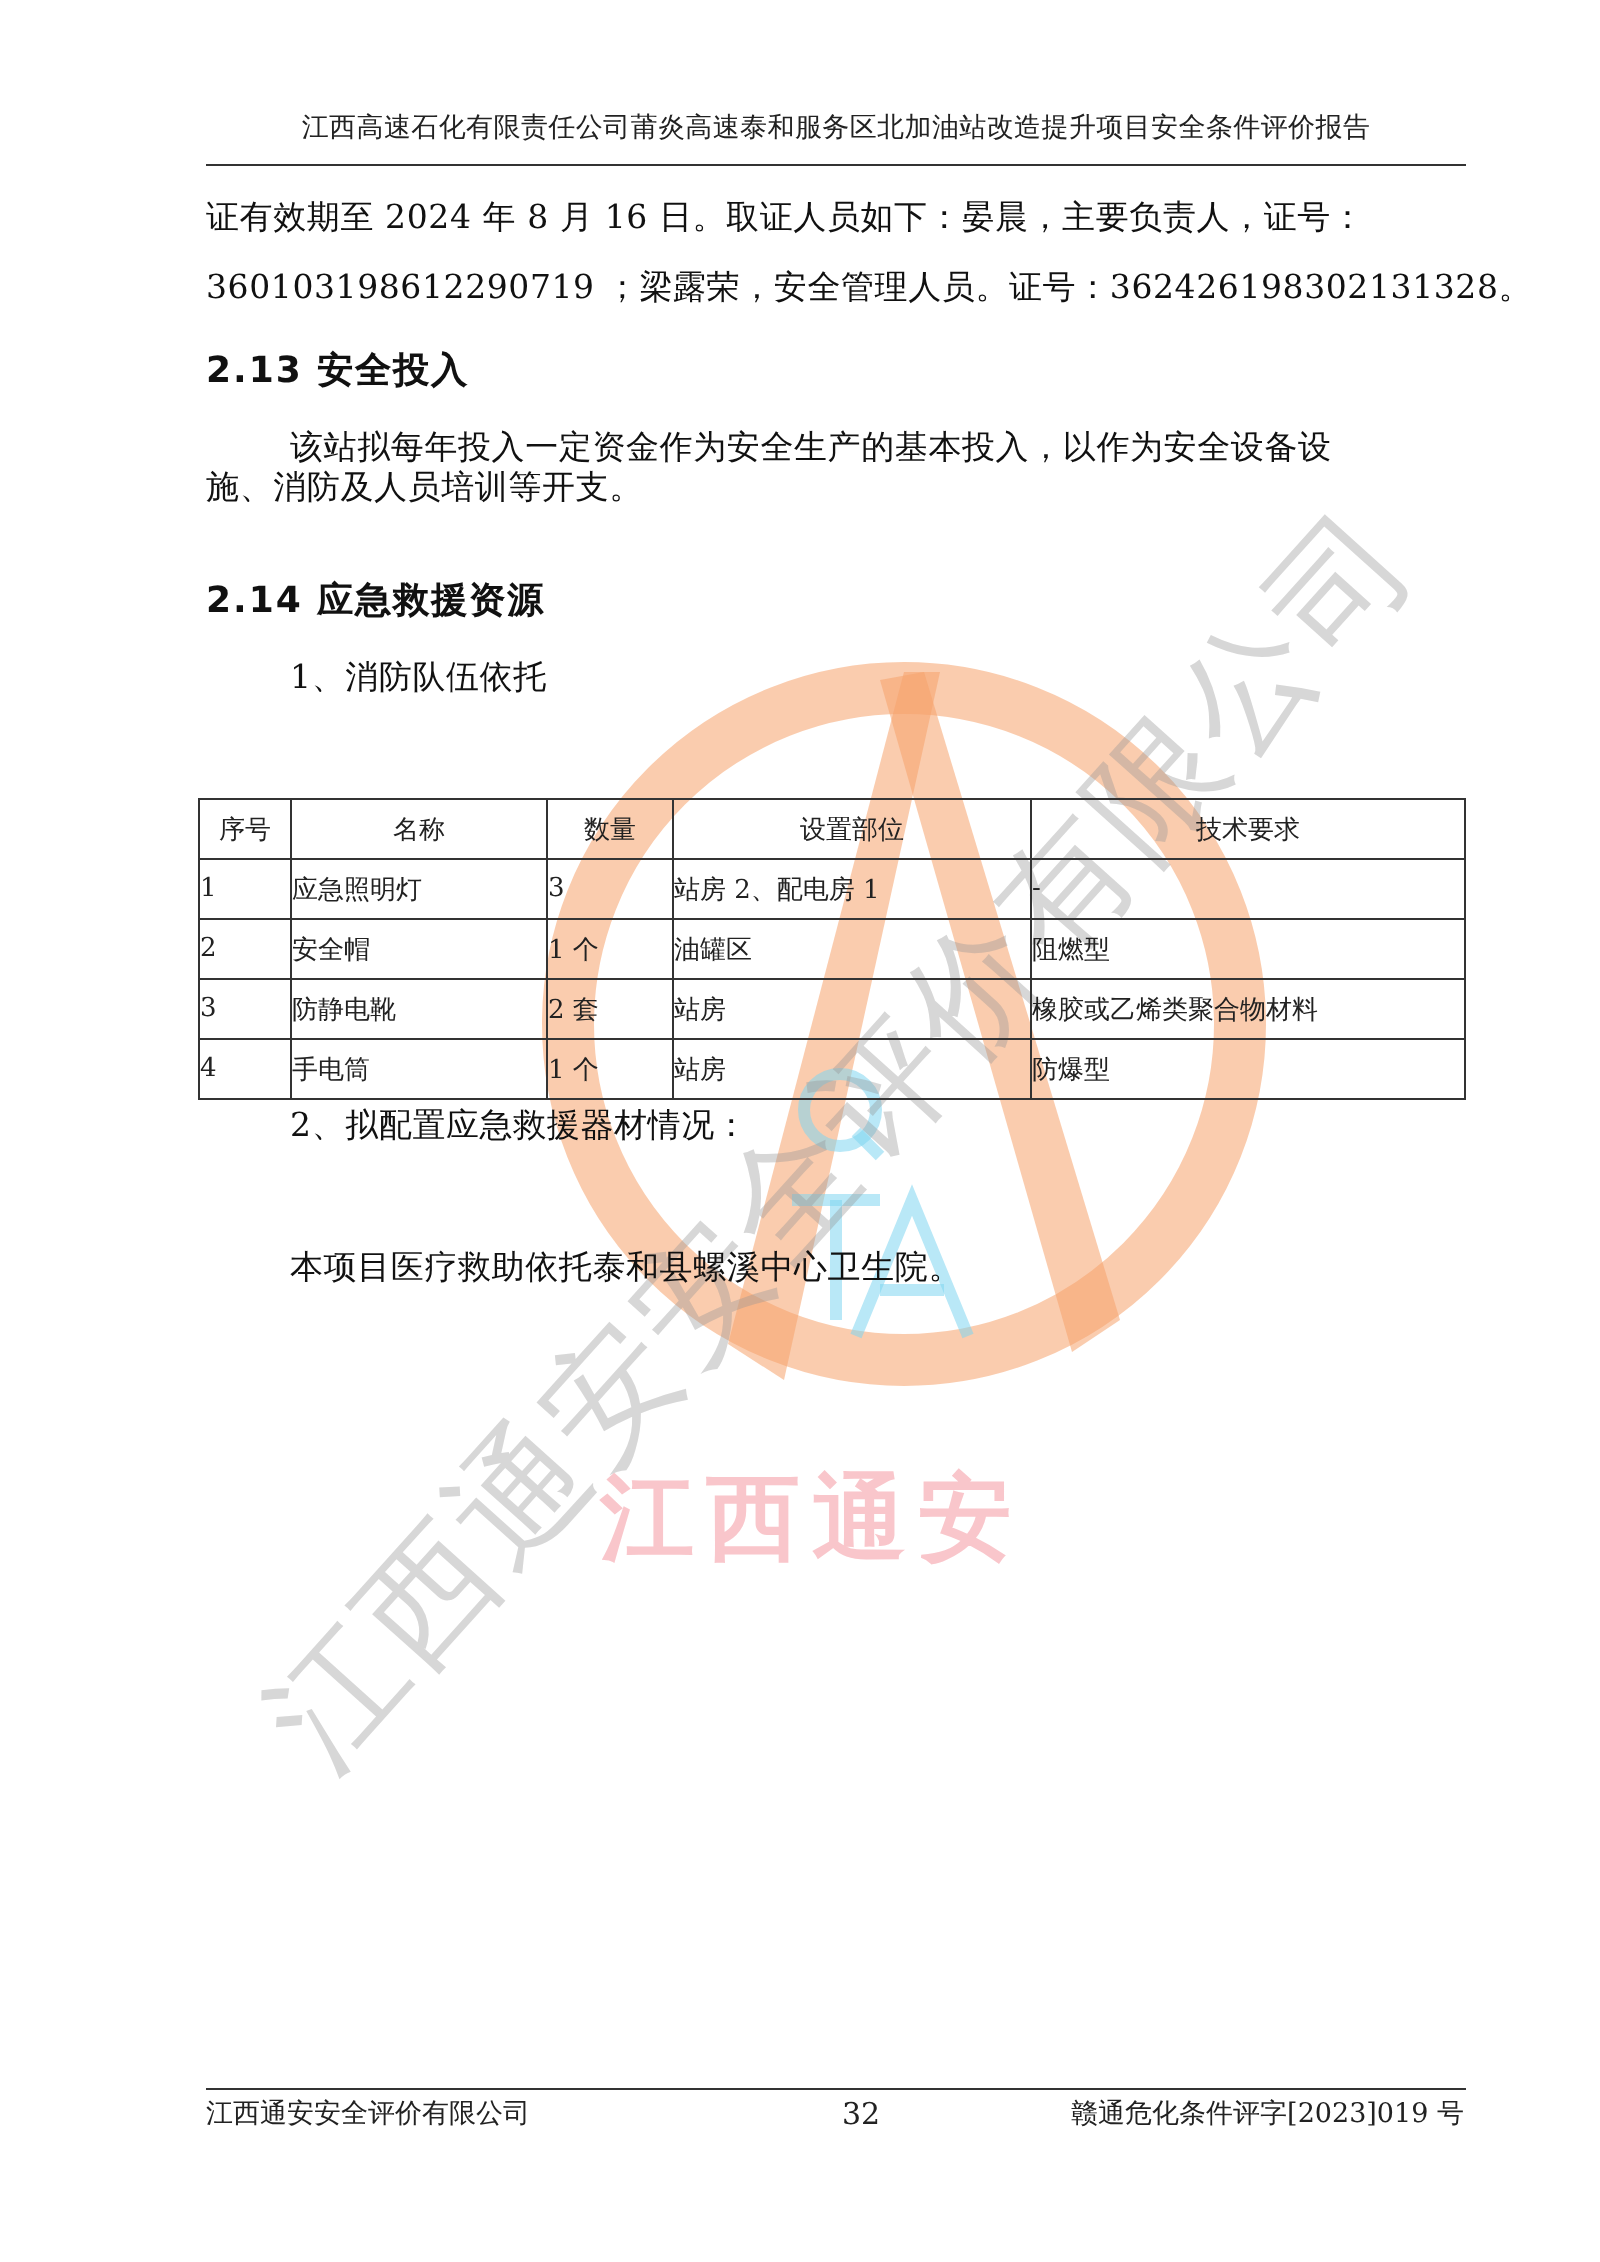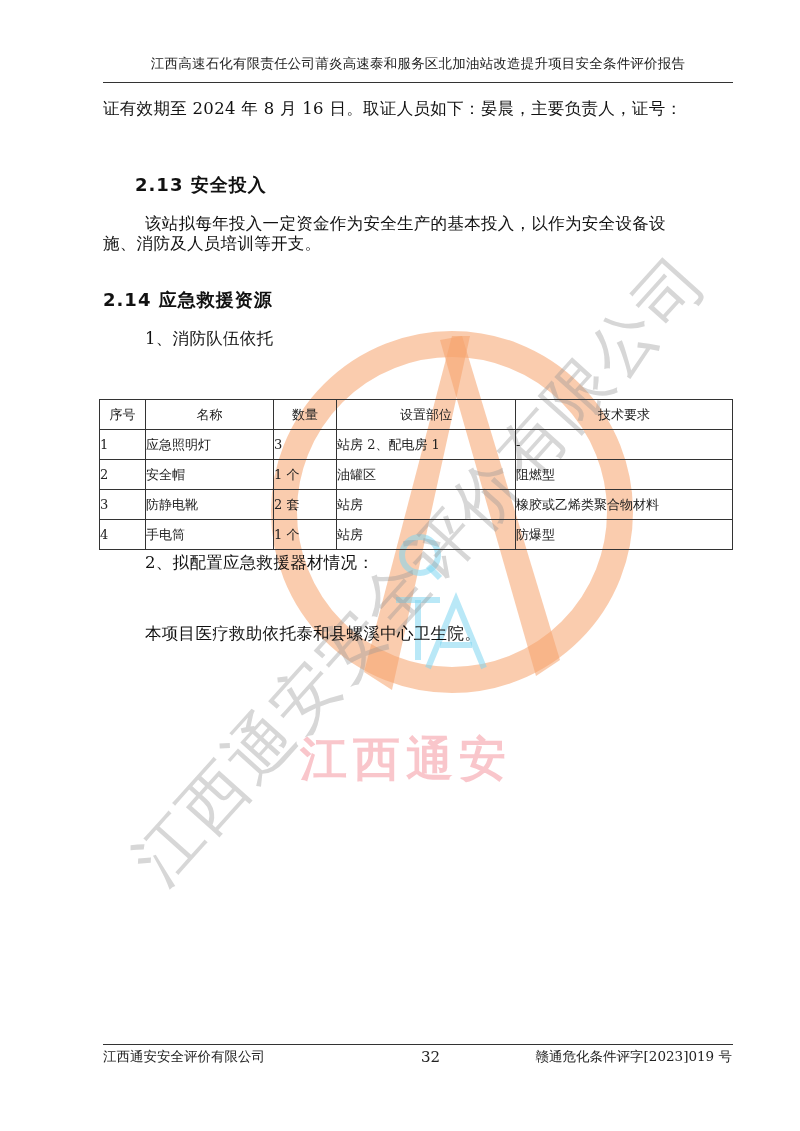--- a/index.html
+++ b/index.html
@@ -60,22 +60,23 @@
     <div class="wm-gray-text">江西通安安全评价有限公司</div>
     <div class="wm-red-text">江西通安</div>
   </div>
 
   <div class="content">
 
     <div class="header">江西高速石化有限责任公司莆炎高速泰和服务区北加油站改造提升项目安全条件评价报告</div>
     <div class="header-rule"></div>
 
     <div class="body-text" style="top:99px;">证有效期至 2024 年 8 月 16 日。取证人员如下：晏晨，主要负责人，证号：</div>
+    <div class="body-text" style="top:134px;">360103198612290719 ；梁露荣，安全管理人员。证号：362426198302131328。</div>
 
-    <div class="h2" style="top:173px;margin-left:32px;">2.13 安全投入</div>
+    <div class="h2" style="top:173px;">2.13 安全投入</div>
     <div class="body-text indent" style="top:214px;">该站拟每年投入一定资金作为安全生产的基本投入，以作为安全设备设</div>
     <div class="body-text" style="top:234px;">施、消防及人员培训等开支。</div>
 
     <div class="h2" style="top:288px;">2.14 应急救援资源</div>
     <div class="body-text indent" style="top:329px;">1、消防队伍依托</div>
 
     <table class="equip">
       <colgroup>
         <col style="width:46px">
           <col style="width:128px">

